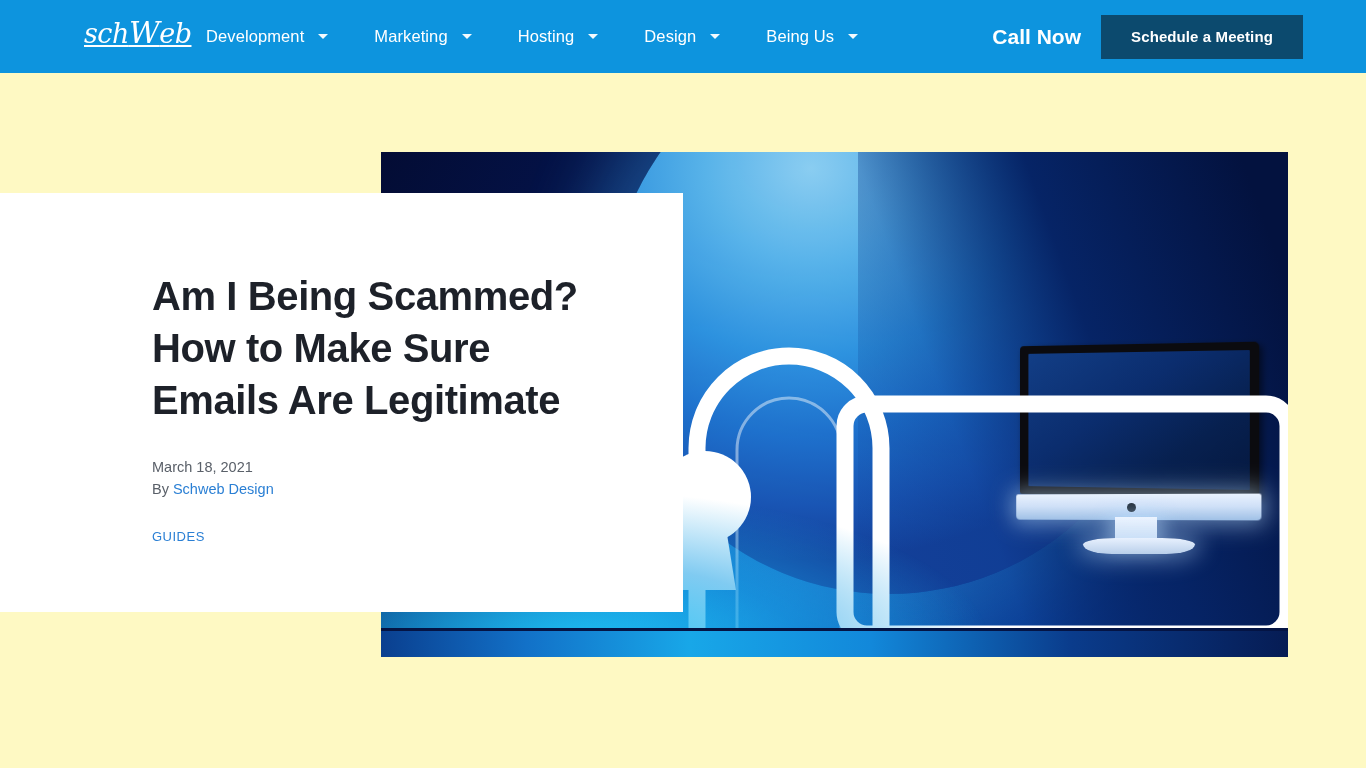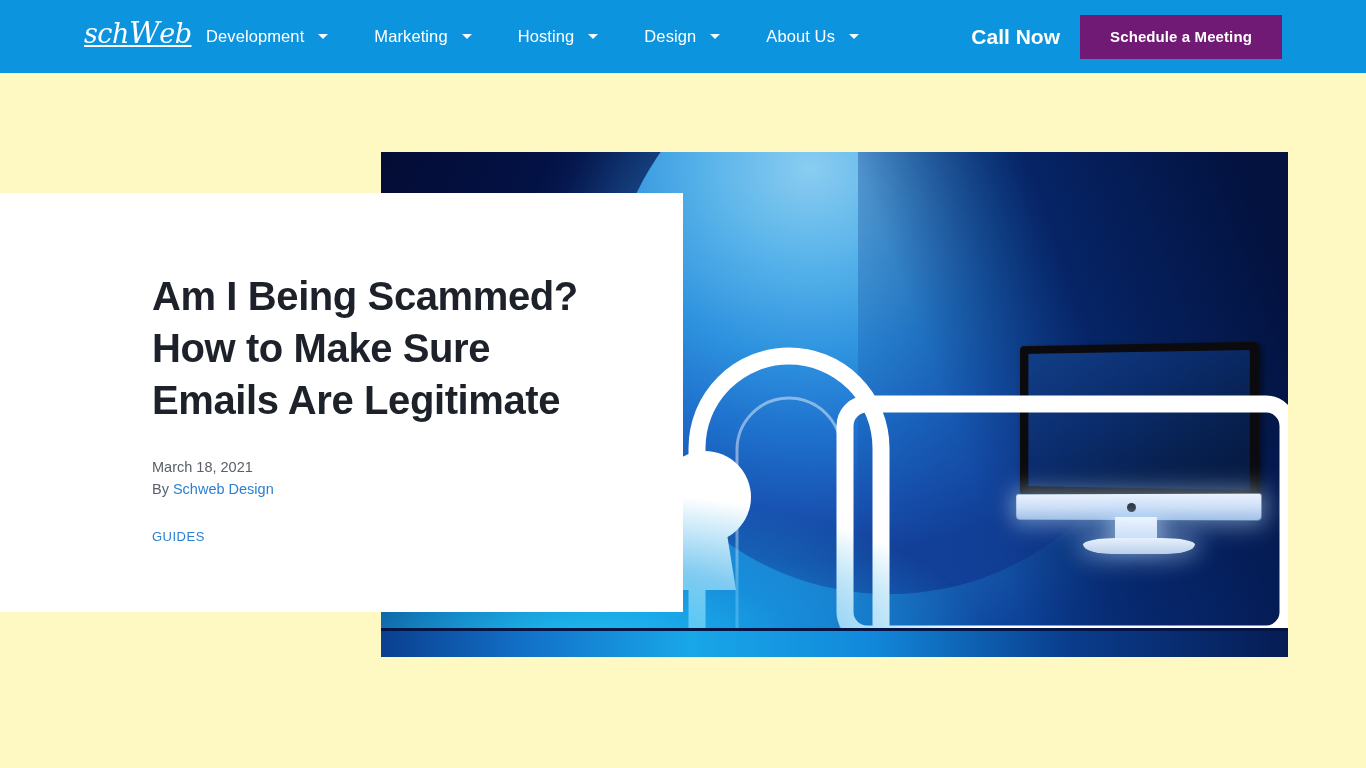--- a/index.html
+++ b/index.html
@@ -84,30 +84,30 @@
   #call-now-link {
     font-size: 21px;
     font-weight: 700;
     color: #ffffff;
     text-decoration: none;
     white-space: nowrap;
     margin-right: 20px;
     cursor: pointer;
   }
   #schedule-meeting-button {
-    background: #701a75;
+    background: #0c4a6e;
     color: #ffffff;
     border: none;
     font-family: "Liberation Sans", sans-serif;
     font-size: 15px;
     font-weight: 700;
     letter-spacing: 0.1px;
     width: 202px;
     height: 44px;
-    margin-right: 84px;
+    margin-right: 63px;
     cursor: pointer;
     white-space: nowrap;
   }
 
   
   #hero-section {
     position: absolute;
     top: 73px; left: 0;
     width: 1366px;
     height: 695px;
@@ -312,21 +312,21 @@
     </div>
     <div class="nav-item">
       <span class="nav-label">Hosting</span>
       <span class="caret"></span>
     </div>
     <div class="nav-item">
       <span class="nav-label">Design</span>
       <span class="caret"></span>
     </div>
     <div class="nav-item">
-      <span class="nav-label">About Us</span>
+      <span class="nav-label">Being Us</span>
       <span class="caret"></span>
     </div>
   </nav>
 
   <div id="header-actions">
     <a id="call-now-link" href="#">Call Now</a>
     <button id="schedule-meeting-button">Schedule a Meeting</button>
   </div>
 
 </header>

